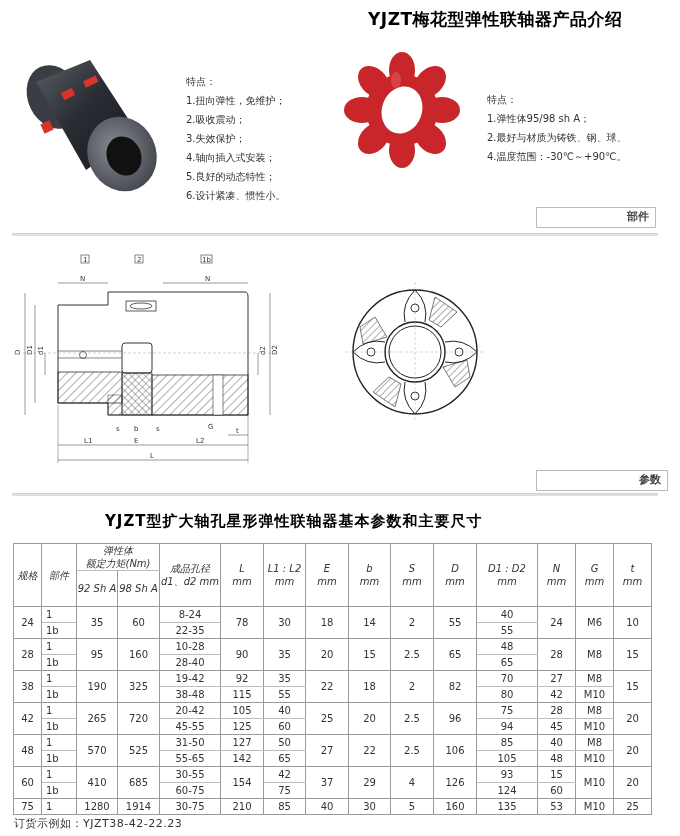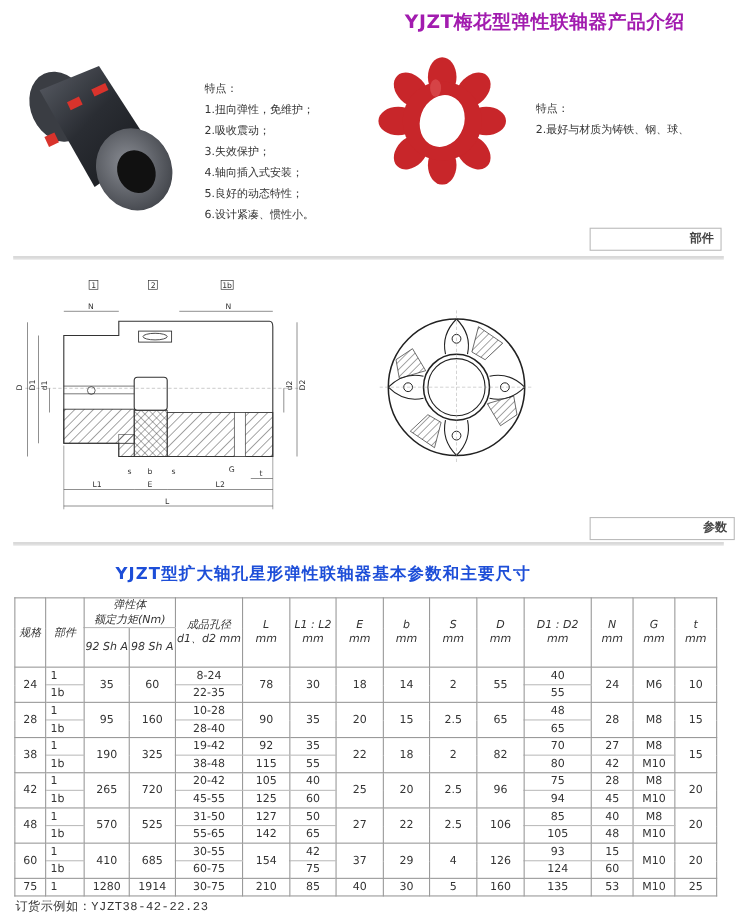--- a/index.html
+++ b/index.html
@@ -1,47 +1,47 @@
 <!DOCTYPE html>
 <html><head>
 <meta charset="utf-8">
 <style>
   * { box-sizing: border-box; margin: 0; padding: 0; }
   html, body { width: 680px; height: 836px; background: #ffffff; overflow: hidden; }
   body { font-family: "DejaVu Sans", "Liberation Sans", sans-serif; color: #333; position: relative; }
 
-  .page-title { position: absolute; left: 368px; top: 8px; font-size: 17px; font-weight: bold; color: #a21caf; letter-spacing: 0.5px; }
+  .page-title { position: absolute; left: 368px; top: 8px; font-size: 17px; font-weight: bold; color: #000000; letter-spacing: 0.5px; }
 
   
   .product-img-1 { position: absolute; left: 12px; top: 42px; width: 150px; height: 165px; }
   .features-1 { position: absolute; left: 186px; top: 72px; font-size: 10px; line-height: 19px; color: #333; }
   .product-img-2 { position: absolute; left: 340px; top: 48px; width: 130px; height: 120px; }
   .features-2 { position: absolute; left: 487px; top: 90px; font-size: 10px; line-height: 19px; color: #333; }
 
   .section-box { position: absolute; border: 1px solid #bbb; background: #fff; font-size: 11px; font-weight: bold; color: #444; text-align: right; padding-right: 6px; line-height: 18px; height: 21px; }
   .box-parts { left: 536px; top: 207px; width: 120px; }
   .box-params { left: 536px; top: 470px; width: 132px; }
 
   .divider { position: absolute; left: 12px; width: 646px; height: 3px; background: #e0e0e0; border-top: 1px solid #d2d2d2; }
   .div-1 { top: 233px; }
   .div-2 { top: 493px; }
 
   .drawing { position: absolute; left: 8px; top: 245px; width: 300px; height: 225px; }
   .flange { position: absolute; left: 345px; top: 282px; width: 140px; height: 140px; }
 
-  .table-title { position: absolute; left: 105px; top: 512px; font-size: 15px; font-weight: bold; color: #1d4ed8; letter-spacing: 1px; }
+  .table-title { position: absolute; left: 105px; top: 512px; font-size: 15px; font-weight: bold; color: #000000; letter-spacing: 1px; }
 
   table.spec { position: absolute; left: 13px; top: 543px; border-collapse: collapse; font-size: 10px; color: #333; }
   table.spec td, table.spec th { border: 1px solid #9a9a9a; text-align: center; font-weight: normal; padding: 0; }
   table.spec th { height: 18px; line-height: 13px; font-style: italic; }
   table.spec td { height: 16px; line-height: 14px; }
   table.spec .part { text-align: left; padding-left: 4px; }
   .thin-bottom { border-bottom: 1px solid #bdbdbd !important; }
 
-  .order-example { position: absolute; left: 14px; top: 816px; font-size: 11px; color: #333; letter-spacing: 0.5px; font-family: Liberation Mono, monospace; }
+  .order-example { position: absolute; left: 14px; top: 816px; font-size: 11px; color: #333; letter-spacing: 0.5px; }
 </style>
 </head>
 <body>
 
 <div class="page-title">YJZT梅花型弹性联轴器产品介绍</div>
 
 <svg class="product-img-1" viewBox="0 0 150 165">
   <defs>
     <linearGradient id="metal" x1="0" y1="0" x2="1" y2="1">
       <stop offset="0" stop-color="#5a5e66"></stop>
@@ -85,21 +85,23 @@
       <ellipse cx="0" cy="-40" rx="13" ry="18" transform="rotate(315)"></ellipse>
       <circle cx="0" cy="0" r="36"></circle>
     </g>
     <ellipse cx="0" cy="0" rx="20" ry="24" fill="#fff" transform="rotate(20)"></ellipse>
     <ellipse cx="-6" cy="-30" rx="5" ry="8" fill="#e0575a" opacity="0.6"></ellipse>
   </g>
 </svg>
 
 <div class="features-2">
   <div>特点：</div>
+  <div>1.弹性体95/98 sh A；</div>
   <div>2.最好与材质为铸铁、钢、球、</div>
+  <div>4.温度范围：-30℃～+90℃。</div>
 </div>
 
 <div class="section-box box-parts">部件</div>
 <div class="divider div-1"></div>
 
 <svg class="drawing" viewBox="0 0 300 225" font-family="DejaVu Sans, sans-serif" font-size="7" fill="none" stroke="#333">
   <defs>
     <pattern id="hatch" width="6" height="6" patternUnits="userSpaceOnUse" patternTransform="rotate(45)">
       <line x1="0" y1="0" x2="0" y2="6" stroke="#333" stroke-width="0.8"></line>
     </pattern>

